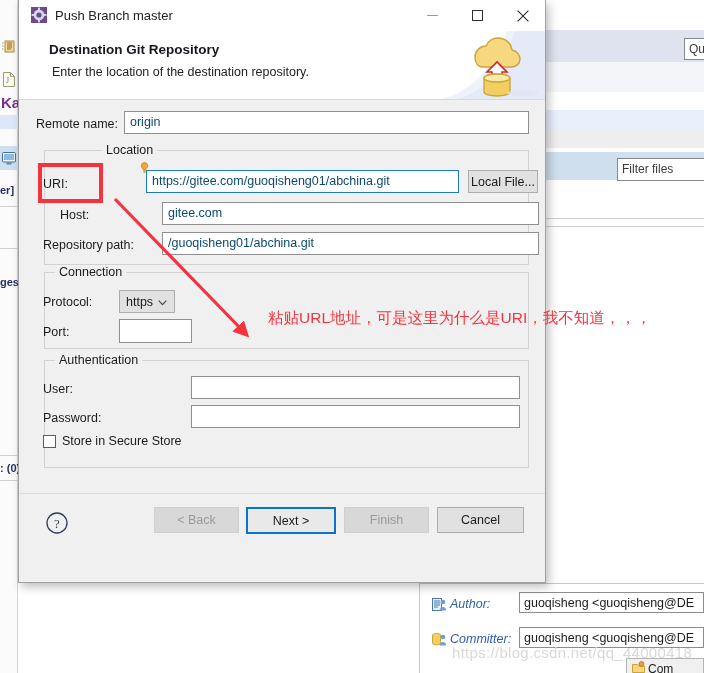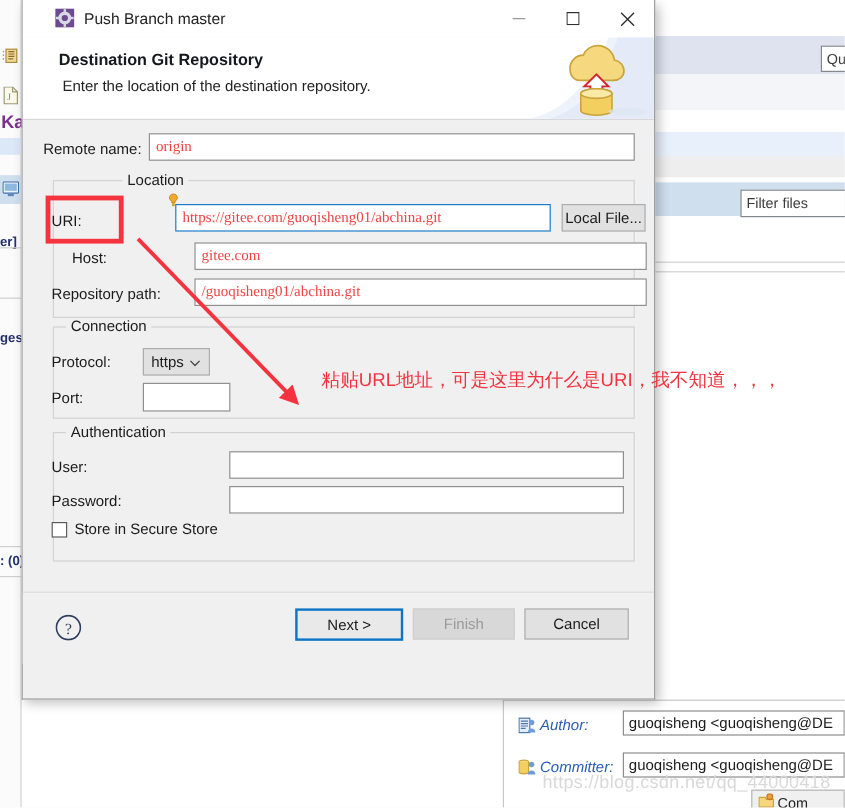--- a/index.html
+++ b/index.html
@@ -61,21 +61,21 @@
   }
 
   
   .dialog {
     position:absolute; left:18px; top:0; width:528px; height:583px;
     background:#f0f0f0; border:1px solid #a0a0a0; border-top:none;
     box-shadow: 3px 4px 9px rgba(0,0,0,0.25);
   }
   .titlebar {
     height:31px; background:#ffffff; display:flex; align-items:center;
-    border-bottom:1px solid #ffffff; position:relative;padding-left:15px;
+    border-bottom:1px solid #ffffff; position:relative;
   }
   .title-icon {
     width:16px; height:16px; margin-left:12px; margin-right:8px; position:relative;
   }
   .title-text { font-size:13px; color:#222; white-space:nowrap; }
   .win-btns { position:absolute; right:0; top:0; height:31px; display:flex; }
   .win-btn {
     width:45px; height:31px; display:flex; align-items:center; justify-content:center;
     color:#2a2a2a;
   }
@@ -95,22 +95,22 @@
   }
   .banner-art { position:absolute; right:0; top:0; width:110px; height:69px; }
 
   .dlg-body { position:relative; height:453px; background:#f0f0f0; }
 
   .lbl {
     position:absolute; font-size:12.5px; color:#1b1b1b; white-space:nowrap;
   }
   .tf {
     position:absolute; border:1px solid #8f8f8f; background:#ffffff;
-    font-size:12.5px; color:#ef4444; padding:1px 5px; line-height:19px;
-    white-space:nowrap; overflow:hidden;font-family:Liberation Serif, serif;
+    font-size:12.5px; color:#0c4a6e; padding:1px 5px; line-height:19px;
+    white-space:nowrap; overflow:hidden;
   }
   .tf.focused { border:1px solid #1a7ac7; outline:none; }
   .tf.empty { background:#ffffff; }
 
   .grp {
     position:absolute; border:1px solid #d2d2d2; background:transparent;
   }
   .grp-title {
     position:absolute; font-size:12.5px; color:#1b1b1b;
     background:#f0f0f0; padding:0 4px; white-space:nowrap;
@@ -257,21 +257,21 @@
     </div>
     <div class="bg-band" style="left:0px; top:146px; width:18px; height:24px; background:#cfdfee;"></div>
     <div class="rail-icon" style="top:151px;">
       <svg width="14" height="13" viewBox="0 0 14 13">
         <rect x="0.5" y="0.5" width="13" height="9.5" rx="1" fill="#eef3fa" stroke="#3f6fa8"></rect>
         <rect x="2" y="2" width="10" height="6" fill="#8fb8e0"></rect>
         <rect x="4.5" y="10.5" width="5" height="2" fill="#5d86b8"></rect>
       </svg>
     </div>
 
-    <div class="rail-text" style="top:196px;">er]</div>
+    <div class="rail-text" style="top:184px;">er]</div>
     <div class="bg-hline" style="left:0px; top:206px; width:18px;"></div>
     <div class="rail-text" style="top:228px;margin-top:48px;">ges</div>
     <div class="bg-hline" style="left:0px; top:248px; width:18px;"></div>
     <div class="rail-text" style="top:462px;">: (0)</div>
     <div class="bg-hline" style="left:0px; top:455px; width:18px;"></div>
     <div class="bg-hline" style="left:0px; top:480px; width:18px;"></div>
   </div>
 
   <div class="dialog">
 
@@ -386,20 +386,21 @@
         <span class="chk-label">Store in Secure Store</span>
       </div>
 
       <div class="footer">
         <div class="help-icon">
           <svg width="22" height="22" viewBox="0 0 22 22">
             <circle cx="11" cy="11" r="10" fill="none" stroke="#2d3d5c" stroke-width="1.3"></circle>
             <text x="11" y="16" font-size="13" text-anchor="middle" fill="#2d3d5c" font-family="Liberation Serif, serif">?</text>
           </svg>
         </div>
+        <div class="btn disabled" style="left:135px; top:13px; width:85px; height:26px;">&lt; Back</div>
         <div class="btn default" style="left:227px; top:13px; width:90px; height:27px;">Next &gt;</div>
         <div class="btn" style="left:418px; top:13px; width:87px; height:26px;">Cancel</div>
         <div class="btn disabled" style="left:325px; top:13px; width:85px; height:26px;">Finish</div>
       </div>
 
     </div>
   </div>
 
   <div class="anno-box" style="left:38px; top:163px; width:65px; height:40px;"></div>
 

